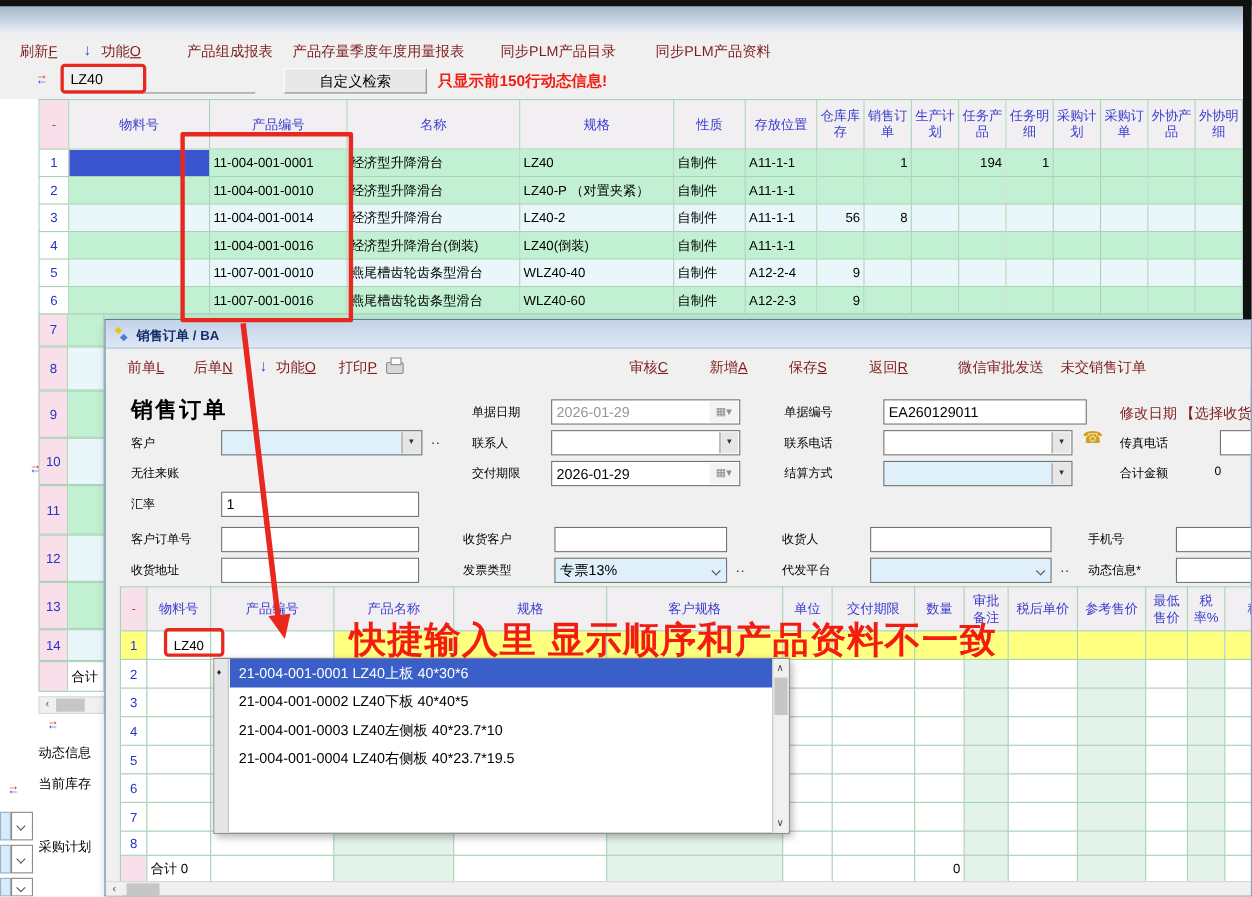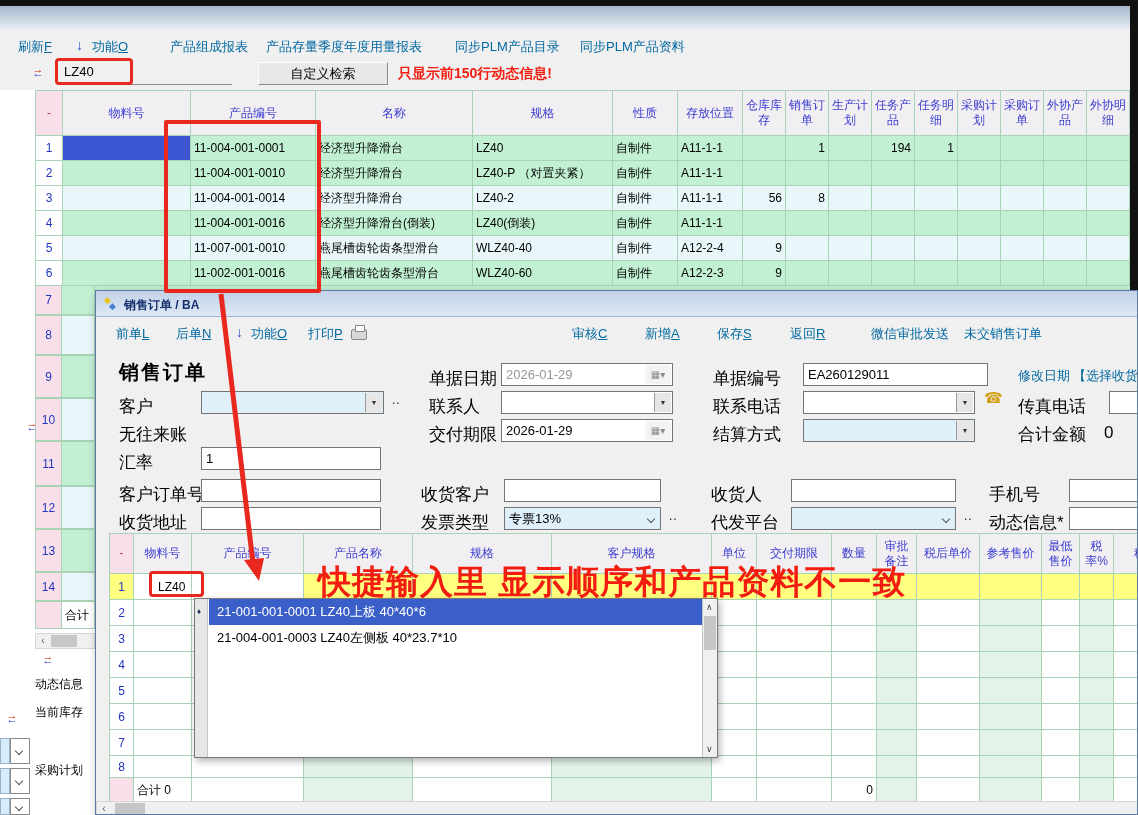--- a/index.html
+++ b/index.html
@@ -1,37 +1,37 @@
 <!DOCTYPE html>
 <html><head>
 <meta charset="utf-8">
 <style>
 *{box-sizing:border-box;margin:0;padding:0}
 html,body{width:1138px;height:815px;overflow:hidden}
 body{position:relative;background:#fff;font-family:"Liberation Sans","DejaVu Sans",sans-serif;font-size:12px;color:#000}
 .abs{position:absolute}
-.lnk{color:#0369a1;font-size:13px;white-space:nowrap;cursor:pointer}
+.lnk{color:#7f1d1d;font-size:13px;white-space:nowrap;cursor:pointer}
 .lnk b{font-weight:normal;text-decoration:underline}
 .darr{color:#2a52c8;font-weight:bold;font-size:14px}
 .redtxt{color:#f31c10;font-weight:bold}
 table.g{border-collapse:collapse;table-layout:fixed}
 .g th,.g td{border:1px solid #a9d3b5;padding:0 3px;overflow:hidden;white-space:nowrap;font-size:12px}
 .g th{background:#f1eff1;color:#3b3bd0;font-weight:normal;white-space:normal;line-height:1.25;padding:1px 2px;vertical-align:middle}
 .g th.hn{background:#f8dfe9;color:#cc3060}
 .mint td{background:#c2f0d3}
 .azure td{background:#eaf7fa}
 .g td.rn{color:#2336c0;text-align:center;background:#fff;padding:0}
 td.selc{background:#3a55cf}
 .ar{text-align:right}
 
 .dialog{left:95px;top:290px;width:1043px;height:525px;background:#f0f0f0;border:1px solid #5a7aa0;box-shadow:3px 4px 10px rgba(0,0,0,.35);overflow:hidden;z-index:10}
 .dtitle{left:0;top:0;width:100%;height:26px;background:linear-gradient(#c3d2e8,#dde8f5);border-bottom:1px solid #9fb3cc}
 .dtitle .t{position:absolute;left:28px;top:6px;font-size:12px;font-weight:bold;color:#16306e}
 .dtbar{left:0;top:26px;width:100%;height:34px;background:#f0f0f0}
-.lb{position:absolute;font-size:17px;white-space:nowrap}
+.lb{position:absolute;font-size:11px;white-space:nowrap}
 .fld{position:absolute;height:23px;background:#fff;border:1px solid #747474;font-size:13px;line-height:21px;padding:0 4px;overflow:hidden;white-space:nowrap}
 .fld.blue{background:#dff0fb}
 .fld.gray{color:#969696}
 .ab{position:absolute;right:1px;top:1px;bottom:1px;width:17px;background:#e6e6e6;border-left:1px solid #9a9a9a;text-align:center;color:#333;font-size:7px;line-height:19px}
 .cal{position:absolute;right:1px;top:1px;bottom:1px;width:26px;background:#f3f3f3;text-align:center;color:#8a8a8a;font-size:10px;line-height:19px}
 .chev{position:absolute;right:6px;top:8px;width:6px;height:6px;border-right:1px solid #555;border-bottom:1px solid #555;transform:rotate(45deg)}
 .dots{position:absolute;font-size:12px;color:#222;letter-spacing:1px}
 
 .dg td{background:#fff}
 .dg td.t{background:#e4f3ea}
@@ -69,21 +69,21 @@
 
 <div class="abs" style="left:0;top:0;width:1138px;height:6px;background:#111"></div>
 <div class="abs" style="left:0;top:6px;width:1138px;height:24px;background:linear-gradient(#a6b8cc,#e9eef5)"></div>
 <div class="abs" style="left:0;top:30px;width:1138px;height:60px;background:#f0f0f0">
   <span class="abs lnk" style="left:18px;top:8px"><span>刷新</span><b>F</b></span>
   <span class="abs darr" style="left:76px;top:7px">↓</span>
   <span class="abs lnk" style="left:92px;top:8px"><span>功能</span><b>O</b></span>
   <span class="abs lnk" style="left:170px;top:8px">产品组成报表</span>
   <span class="abs lnk" style="left:266px;top:8px">产品存量季度年度用量报表</span>
   <span class="abs lnk" style="left:455px;top:8px">同步PLM产品目录</span>
-  <span class="abs lnk" style="left:580px;top:8px">同步PLM产品资料</span>
+  <span class="abs lnk" style="left:596px;top:8px">同步PLM产品资料</span>
 
   <span class="swap" style="left:30px;top:36px">
       <span class="r">→</span>
       <span class="l">←</span>
     </span>
   <div class="abs" style="left:64px;top:34px;width:168px;height:20px;font-size:13px">LZ40</div>
   <div class="abs" style="left:58px;top:54px;width:174px;height:1px;background:#8a8a8a"></div>
   <div class="abs" style="left:258px;top:32px;width:130px;height:23px;background:#e8e8e8;border:1px solid #8a8a8a;border-top-color:#fff;border-left-color:#fff;text-align:center;line-height:21px;font-size:13px">自定义检索</div>
   <span class="abs redtxt" style="left:398px;top:35px;font-size:14px">只显示前150行动态信息!</span>
 </div>
@@ -214,21 +214,21 @@
     <td class="ar"></td>
         <td class="ar"></td>
     <td></td>
         <td></td>
         <td></td>
         <td></td>
   </tr>
   <tr class="mint" style="height:25px">
     <td class="rn">6</td>
         <td></td>
-    <td>11-002-001-0016</td>
+    <td>11-007-001-0016</td>
         <td>燕尾槽齿轮齿条型滑台</td>
     <td>WLZ40-60</td>
         <td>自制件</td>
     <td>A12-2-3</td>
         <td class="ar">9</td>
     <td class="ar"></td>
         <td class="ar"></td>
     <td class="ar"></td>
         <td class="ar"></td>
     <td></td>
@@ -566,22 +566,24 @@
           <td></td>
         </tr>
     </tbody>
   </table>
 
   <div class="ddl">
     <div class="gut">
         <span class="abs" style="left:2px;top:8px;font-size:8px;color:#1a2a50">♦</span>
       </div>
     <div class="items">
-      <div class="it sel">21-001-001-0001 LZ40上板 40*40*6</div>
+      <div class="it sel">21-004-001-0001 LZ40上板 40*30*6</div>
+      <div class="it">21-004-001-0002 LZ40下板 40*40*5</div>
       <div class="it">21-004-001-0003 LZ40左侧板 40*23.7*10</div>
+      <div class="it">21-004-001-0004 LZ40右侧板 40*23.7*19.5</div>
     </div>
     <div class="sb">
       <span class="abs" style="left:3px;top:3px">∧</span>
       <span class="thumb"></span>
       <span class="abs" style="left:3px;bottom:3px">∨</span>
     </div>
   </div>
 
   <div class="abs hsb" style="left:0;top:510px;width:1043px;height:15px">
     <span class="btn">‹</span>

